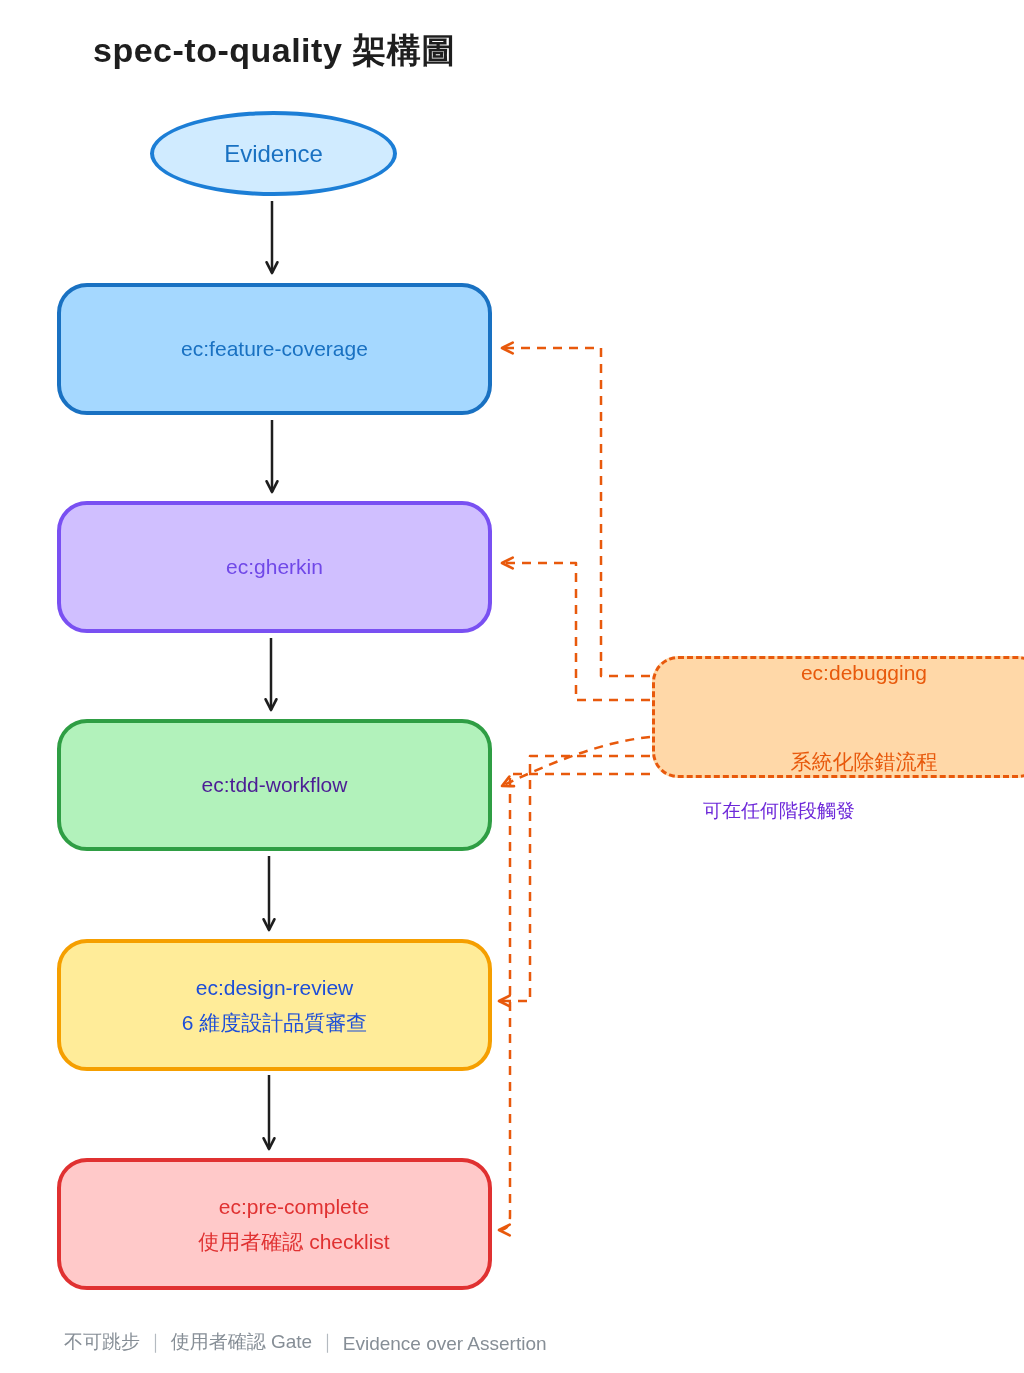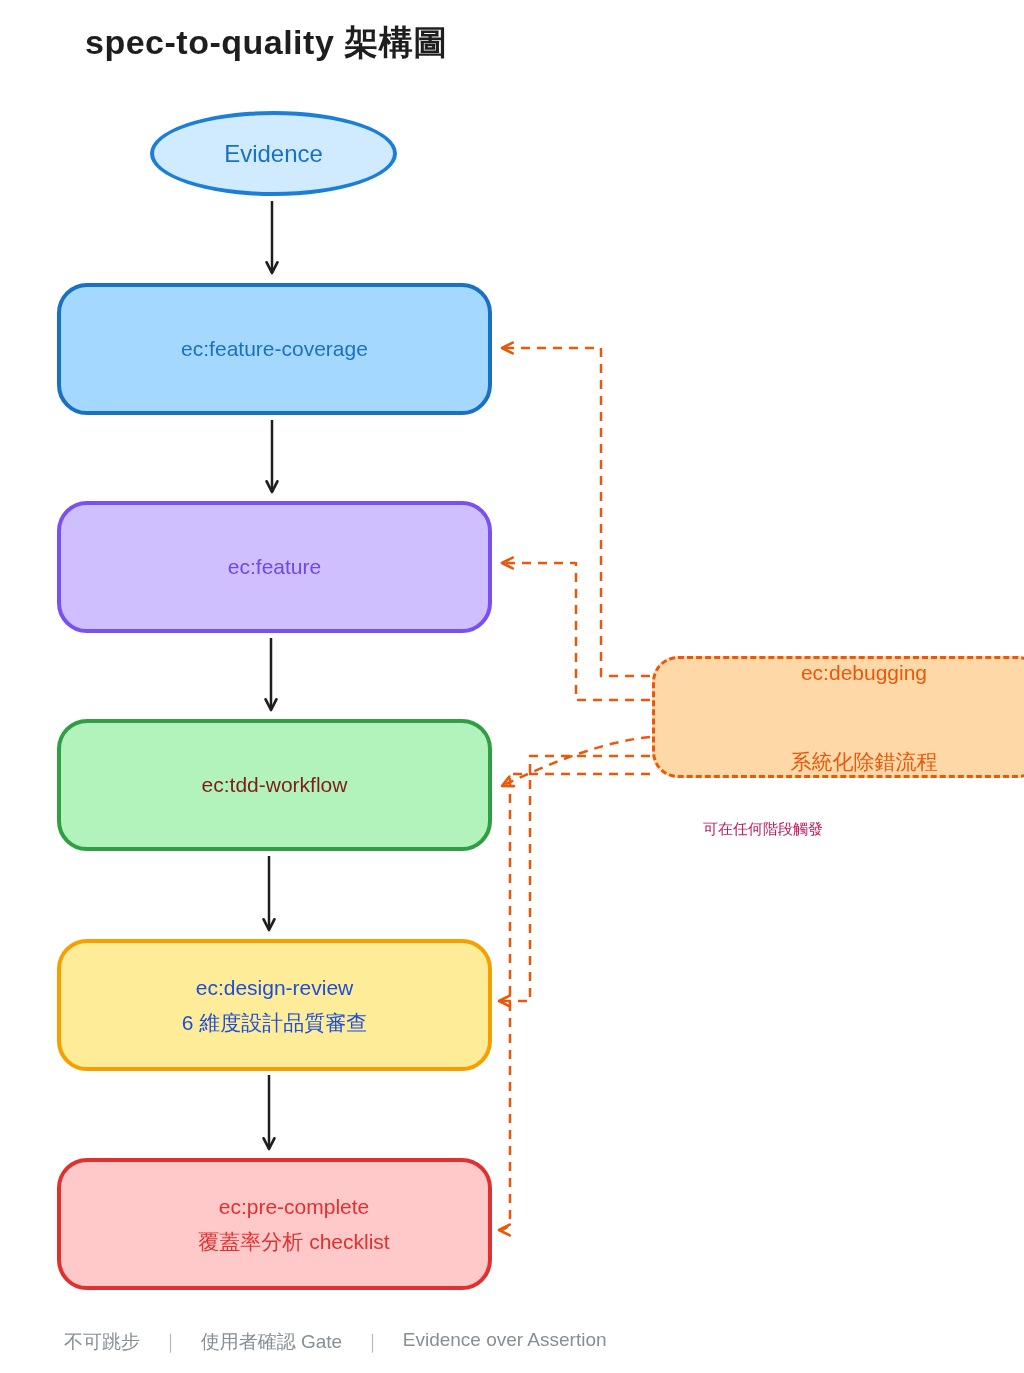--- a/index.html
+++ b/index.html
@@ -8,21 +8,21 @@
     width: 1024px;
     height: 1373px;
     background: #ffffff;
     font-family: "Liberation Sans", "DejaVu Sans", sans-serif;
     overflow: hidden;
   }
   .title {
     position: absolute;
     left: 85px;
     top: 20px;
-    margin: 0;
+    margin: 8px;
     font-size: 34px;
     font-weight: 700;
     color: #1e1e1e;
     letter-spacing: 0.5px;
     text-align: right;
   }
   .ellipse {
     position: absolute;
     left: 150px;
     top: 111px;
@@ -50,21 +50,21 @@
     display: flex;
     flex-direction: column;
     align-items: center;
     justify-content: center;
     gap: 7px;
     text-align: center;
   }
   .box .line { font-size: 21px; line-height: 1.3; }
   .box-blue   { top: 283px;  background: #a5d8ff; border-color: #1971c2; color: #1971c2; }
   .box-purple { top: 501px;  background: #d0bfff; border-color: #7950f2; color: #7048e8; }
-  .box-green  { top: 719px;  background: #b2f2bb; border-color: #2f9e44; color: #7f1d1d; }
+  .box-green  { top: 719px;  background: #b2f2bb; border-color: #2f9e44; color: #4c1d95; }
   .box-yellow { top: 939px;  background: #ffec99; border-color: #f59f00; color: #1d4ed8; }
   .box-red    { top: 1158px; background: #ffc9c9; border-color: #e03131; color: #e03131; padding-left: 39px; }
   .debug-box {
     position: absolute;
     left: 652px;
     top: 656px;
     width: 392px;
     height: 122px;
     background: #ffd8a8;
     border: 3.5px dashed #e8590c;
@@ -77,33 +77,32 @@
     justify-content: space-between;
     gap: 7px;
     text-align: center;
     padding-left: 32px;
   }
   .debug-box .line { font-size: 21px; line-height: 1.3; }
   .debug-note {
     position: absolute;
     left: 703px;
     top: 798px;
-    font-size: 15px;
-    color: #be185d;
-    margin-top: 22px;
+    font-size: 19px;
+    color: #6d28d9;
   }
   .footer {
     position: absolute;
     left: 64px;
     top: 1329px;
     font-size: 19px;
     color: #868e96;
     display: flex;
-    align-items: flex-start;
-    gap: 21px;
+    align-items: flex-end;
+    gap: 6px;
     white-space: nowrap;
   }
   .footer .sep { color: #b4bac0; }
   .arrow-layer {
     position: absolute;
     left: 0;
     top: 0;
     width: 1024px;
     height: 1373px;
     pointer-events: none;
@@ -118,35 +117,35 @@
 
   <div class="ellipse">
     <span>Evidence</span>
   </div>
 
   <div class="box box-blue">
     <div class="line">ec:feature-coverage</div>
   </div>
 
   <div class="box box-purple">
-    <div class="line">ec:feature</div>
+    <div class="line">ec:gherkin</div>
   </div>
 
   <div class="box box-green">
     <div class="line">ec:tdd-workflow</div>
   </div>
 
   <div class="box box-yellow">
     <div class="line">ec:design-review</div>
     <div class="line">6 維度設計品質審查</div>
   </div>
 
   <div class="box box-red">
     <div class="line">ec:pre-complete</div>
-    <div class="line">覆蓋率分析 checklist</div>
+    <div class="line">使用者確認 checklist</div>
   </div>
 
   <div class="debug-box">
     <div class="line">ec:debugging</div>
     <div class="line">系統化除錯流程</div>
   </div>
 
   <div class="debug-note">可在任何階段觸發</div>
 
   <div class="footer">

